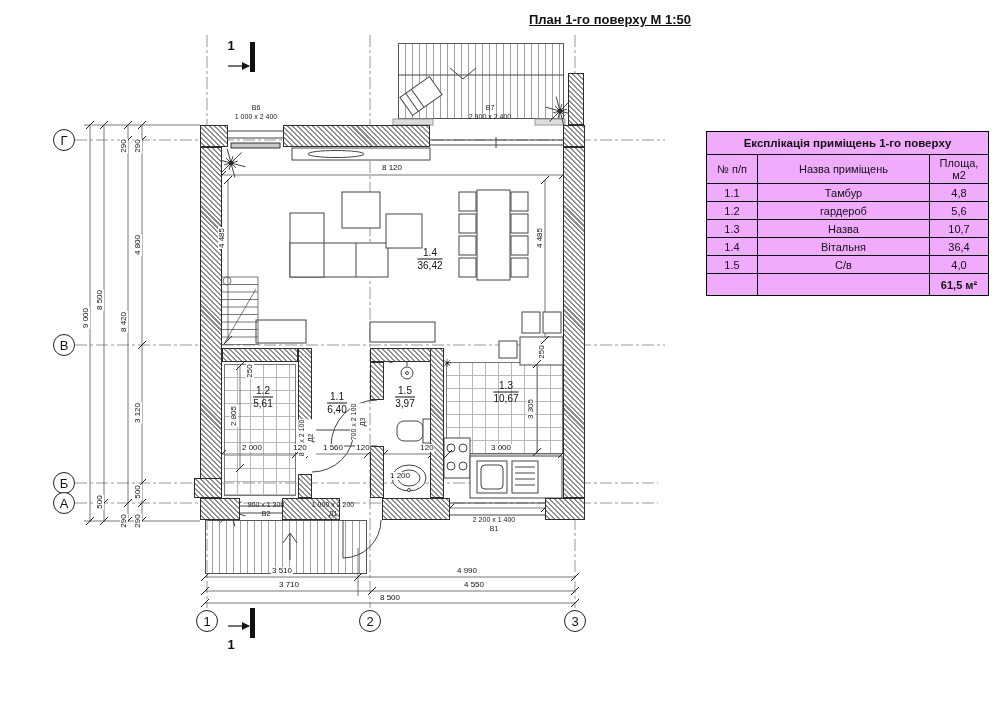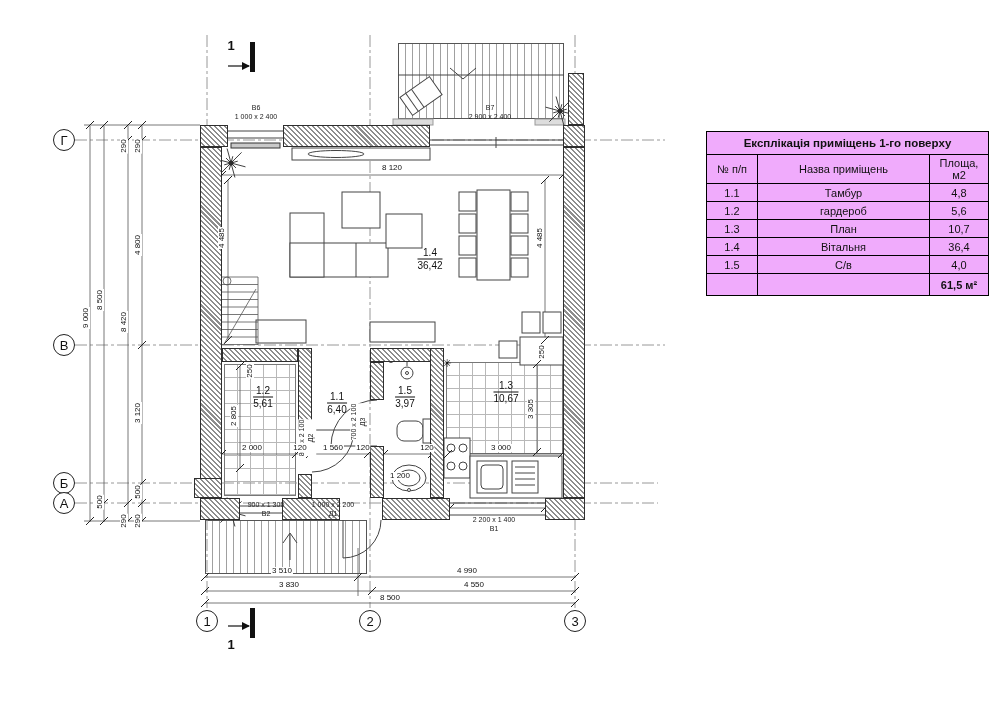--- a/index.html
+++ b/index.html
@@ -45,20 +45,21 @@
        white-space:nowrap;z-index:4;color:#222}
   .open-label.v{transform:translate(-50%,-50%) rotate(-90deg);background:#fff}
   .sec-label{position:absolute;font-size:13px;font-weight:bold;transform:translate(-50%,-50%);z-index:5}
   .sym{position:absolute;font-size:11px;transform:translate(-50%,-50%);z-index:4}
 </style>
 </head>
 <body>
 
 <div class="plan">
 
+  <div class="title">План 1-го поверху М 1:50</div>
 
   <table class="expl">
     <thead>
       <tr>
           <th class="ttl" colspan="3">Експлікація приміщень 1-го поверху</th>
         </tr>
       <tr>
         <th class="hd c0">№ п/п</th>
         <th class="hd c1" style="text-align:center">Назва приміщень</th>
         <th class="hd c2">Площа, м2</th>
@@ -70,21 +71,21 @@
           <td class="c1">Тамбур</td>
           <td class="c2">4,8</td>
         </tr>
         <tr>
           <td class="c0">1.2</td>
           <td class="c1">гардероб</td>
           <td class="c2">5,6</td>
         </tr>
         <tr>
           <td class="c0">1.3</td>
-          <td class="c1">План</td>
+          <td class="c1">Назва</td>
           <td class="c2">10,7</td>
         </tr>
         <tr>
           <td class="c0">1.4</td>
           <td class="c1">Вітальня</td>
           <td class="c2">36,4</td>
         </tr>
         <tr>
           <td class="c0">1.5</td>
           <td class="c1">С/в</td>
@@ -362,21 +363,21 @@
     <div class="dim" style="left: 392px; top: 168px;">8 120</div>
     <div class="dim" style="left: 252px; top: 448px;">2 000</div>
     <div class="dim" style="left: 300px; top: 448px;">120</div>
     <div class="dim" style="left: 333px; top: 448px;">1 560</div>
     <div class="dim" style="left: 363px; top: 448px;">120</div>
     <div class="dim" style="left: 400px; top: 476px;">1 200</div>
     <div class="dim" style="left: 427px; top: 448px;">120</div>
     <div class="dim" style="left: 501px; top: 448px;">3 000</div>
     <div class="dim" style="left: 282px; top: 571px;">3 510</div>
     <div class="dim" style="left: 467px; top: 571px;">4 990</div>
-    <div class="dim" style="left: 289px; top: 585px;">3 830</div>
+    <div class="dim" style="left: 289px; top: 585px;">3 710</div>
     <div class="dim" style="left: 474px; top: 585px;">4 550</div>
     <div class="dim" style="left: 390px; top: 598px;">8 500</div>
     <div class="room-label" style="left: 337px; top: 403px;">
       <div class="num">1.1</div>
       <div>6,40</div>
     </div>
     <div class="room-label" style="left: 263px; top: 397px;">
       <div class="num">1.2</div>
       <div>5,61</div>
     </div>

